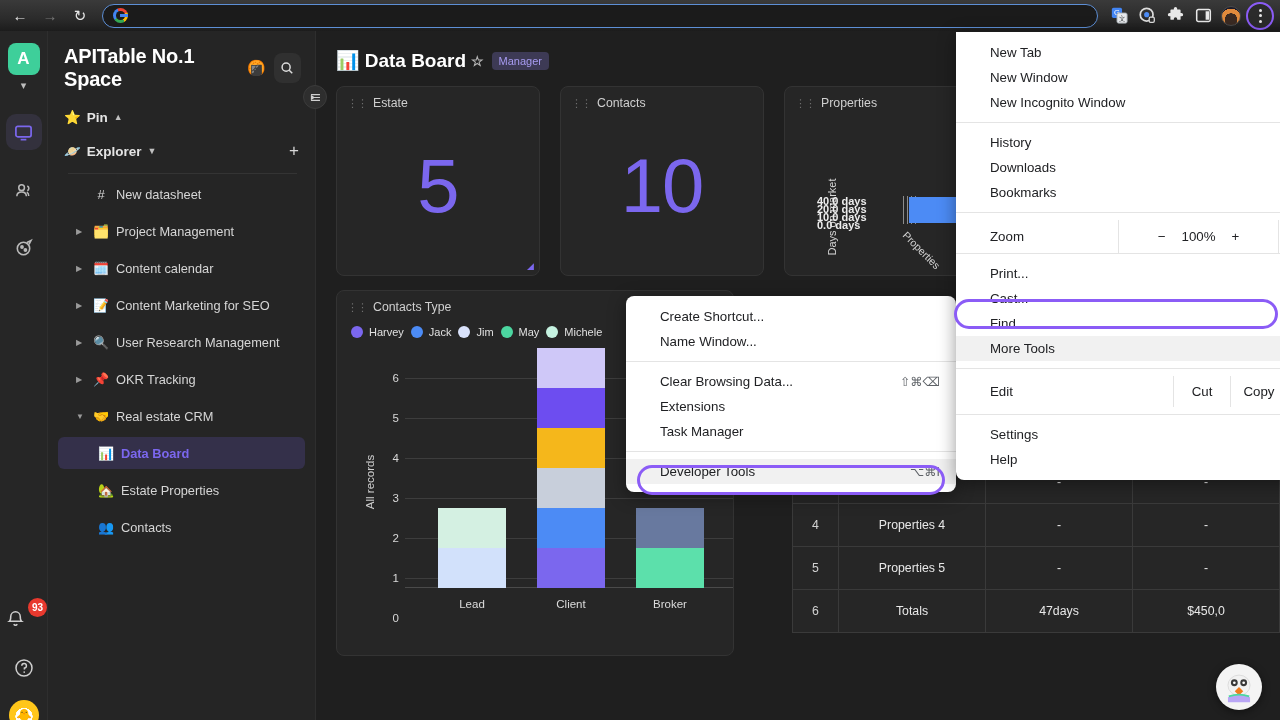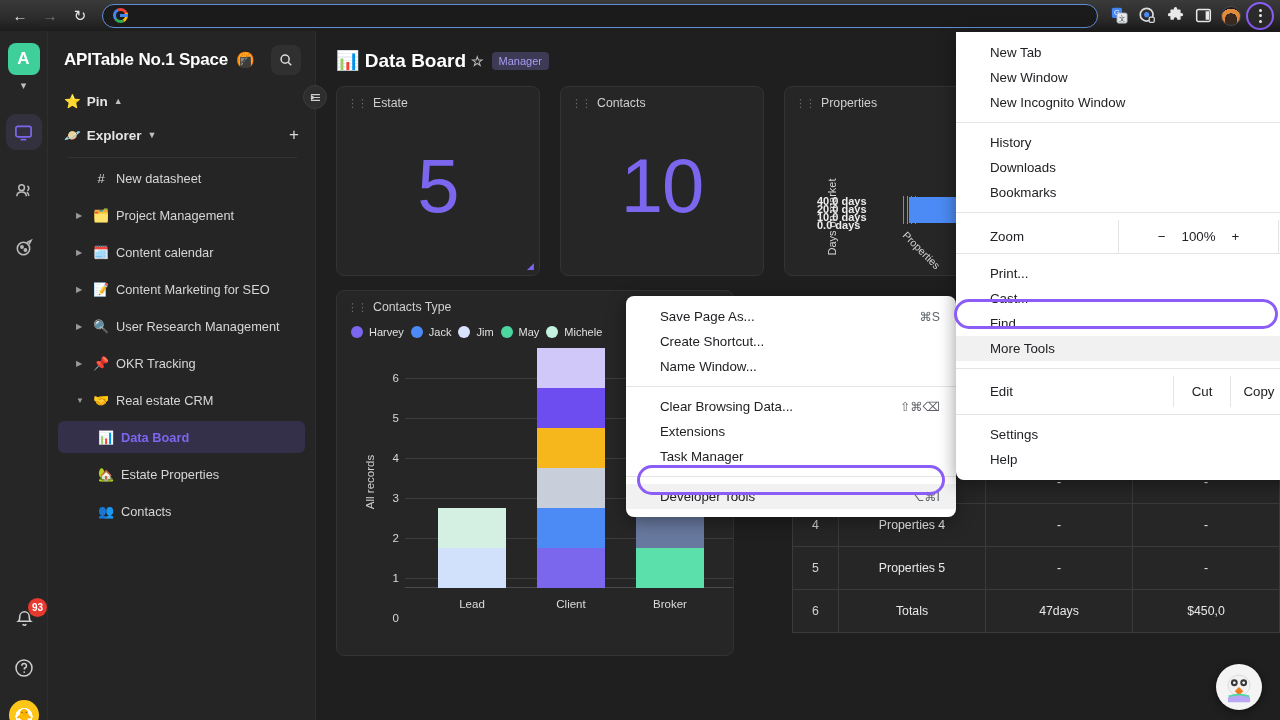--- a/index.html
+++ b/index.html
@@ -66,39 +66,39 @@
     display: flex; align-items: center; justify-content: center;
     font-size: 17px; font-weight: 700; color: #fff;
   }
   .rail-caret { color: #bdbdbd; font-size: 11px; margin-top: 4px; }
   .rail-item {
     width: 36px; height: 36px; border-radius: 10px; margin-top: 22px;
     display: flex; align-items: center; justify-content: center; color: #b9b9b9;
   }
   .rail-item.active { background: #33313d; color: #7b67ee; }
   .rail-bottom { position: absolute; bottom: 0; left: 0; width: 48px; display: flex; flex-direction: column; align-items: center; }
-  .bell-wrap { position: relative; width: 36px; height: 36px; display: flex; align-items: center; justify-content: center; }
+  .bell-wrap { position: relative; width: 36px; height: 36px; display: flex; align-items: center; }
   .badge {
     position: absolute; top: -2px; right: -5px; min-width: 19px; height: 19px; padding: 0 4px;
     background: #e8392e; color: #fff; font-size: 10px; font-weight: 700;
     border-radius: 10px; display: flex; align-items: center; justify-content: center;
   }
   .user-avatar {
     width: 30px; height: 30px; border-radius: 50%; margin: 14px 0 -10px 0;
     background: radial-gradient(circle at 50% 55%, #fff 0 38%, #ffc61a 39% 100%);
     display: flex; align-items: center; justify-content: center; font-size: 13px;
     overflow: hidden;
   }
 
   .sidebar {
     width: 268px; background: #252525; border-right: 1px solid #2e2e2e;
     flex: none; position: relative; padding: 0 10px;
   }
   .space-head { display: flex; align-items: center; gap: 8px; padding: 14px 4px 10px 6px; }
-  .space-title { font-size: 17px; font-weight: 700; letter-spacing: -0.2px; }
+  .space-title { font-size: 20px; font-weight: 700; letter-spacing: -0.2px; }
   .space-emoji { font-size: 15px; }
   .search-btn {
     margin-left: auto; width: 30px; height: 30px; border-radius: 8px; background: #303030;
     display: flex; align-items: center; justify-content: center; color: #dcdcdc; font-size: 13px;
   }
   .sb-row { display: flex; align-items: center; gap: 6px; padding: 8px 6px; font-size: 13.5px; font-weight: 700; color: #e4e4e4; }
   .sb-row .plus { margin-left: auto; font-size: 17px; font-weight: 400; color: #d8d8d8; }
   .caret { font-size: 9px; color: #c0c0c0; }
   .divider { height: 1px; background: #343434; margin: 4px 8px 4px 10px; }
   .tree { margin-top: 2px; }
@@ -606,24 +606,20 @@
           <path d="M20 20l5 5-5 5-5-5z" fill="#f07c1e"></path>
           <path d="M7 32q13 -5 26 0v6H7z" fill="#b9a6f5"></path>
           <path d="M8 31q12 -4 24 0" stroke="#4cd6a0" stroke-width="2" fill="none"></path>
         </svg>
       </div>
     </div>
   </div>
 
   <div class="menu" style="left:626px; top:296px; width:330px;">
     <div class="mi">
-      <span>Save Page As...</span>
-      <span class="accel">⌘S</span>
-    </div>
-    <div class="mi">
       <span>Create Shortcut...</span>
     </div>
     <div class="mi">
       <span>Name Window...</span>
     </div>
     <div class="msep"></div>
     <div class="mi">
       <span>Clear Browsing Data...</span>
       <span class="accel">⇧⌘⌫</span>
     </div>

